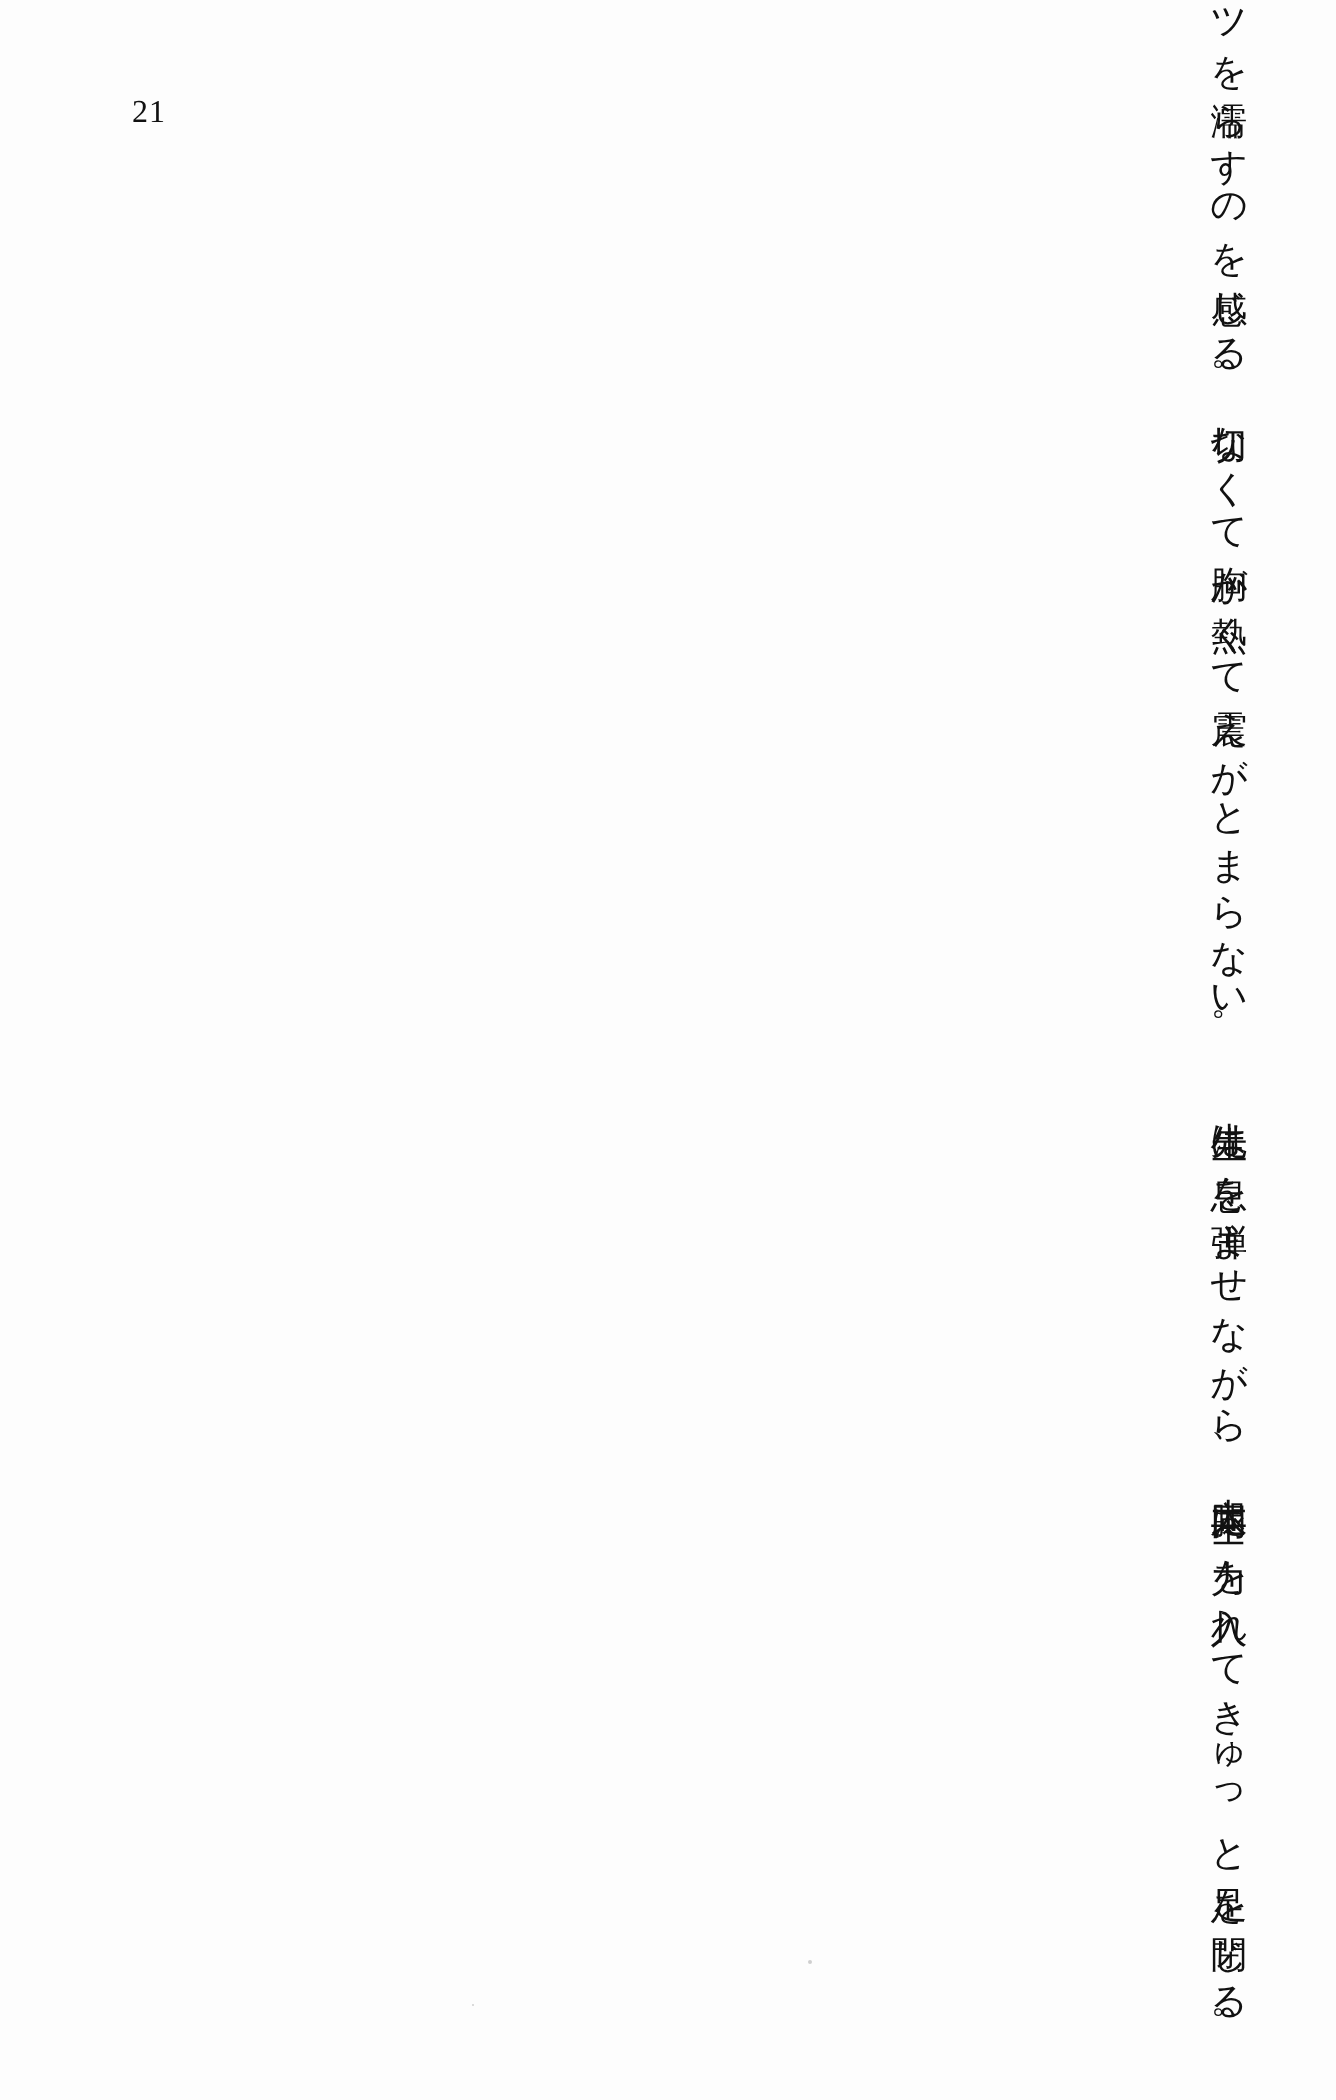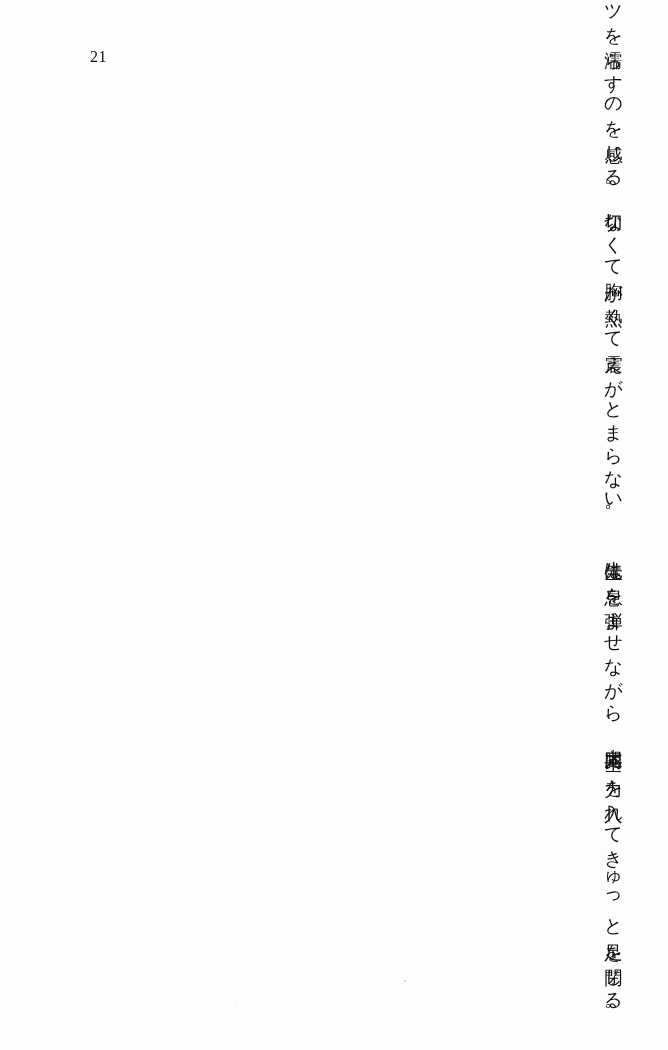--- a/index.html
+++ b/index.html
@@ -22,21 +22,20 @@
     box-sizing: border-box;
   }
   .page-number {
     position: absolute;
     top: 48px;
     left: 66px;
     font-size: 16px;
     letter-spacing: 0.5px;
     color: #111;
     font-family: "Liberation Serif", "DejaVu Serif", serif;
-    margin-left: 24px;
   }
   .text-body {
     position: absolute;
     top: 104px;
     right: 46px;
     bottom: 28px;
     left: 54px;
     display: flex;
     flex-direction: row-reverse;
     justify-content: flex-start;

